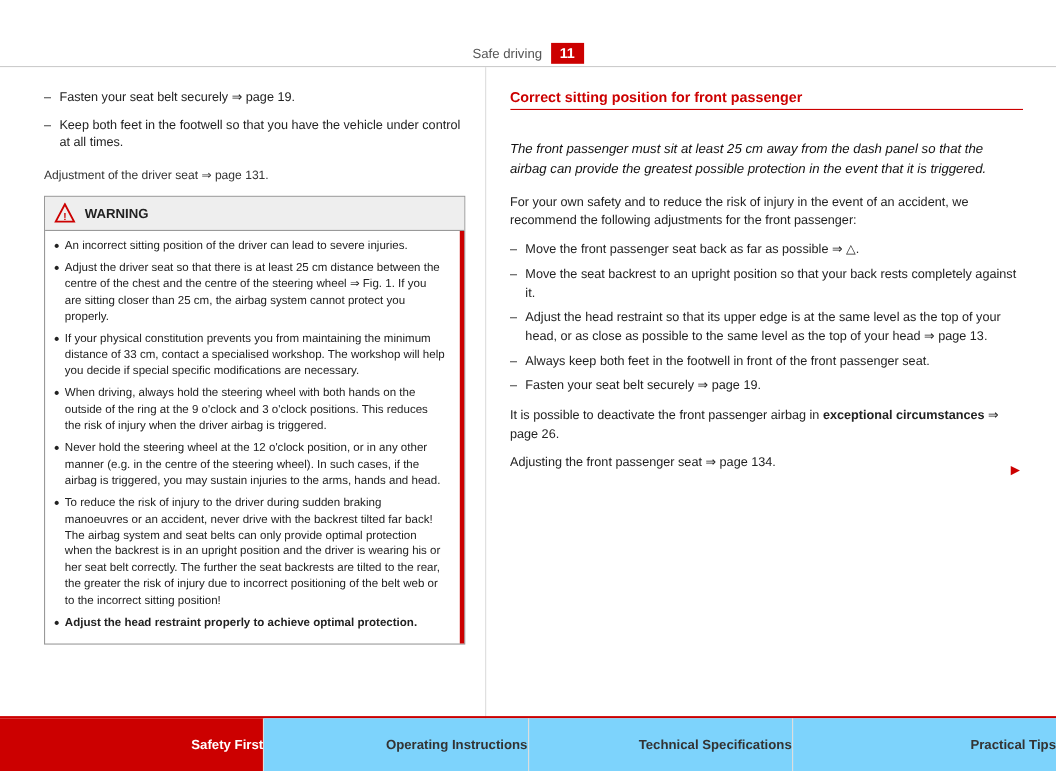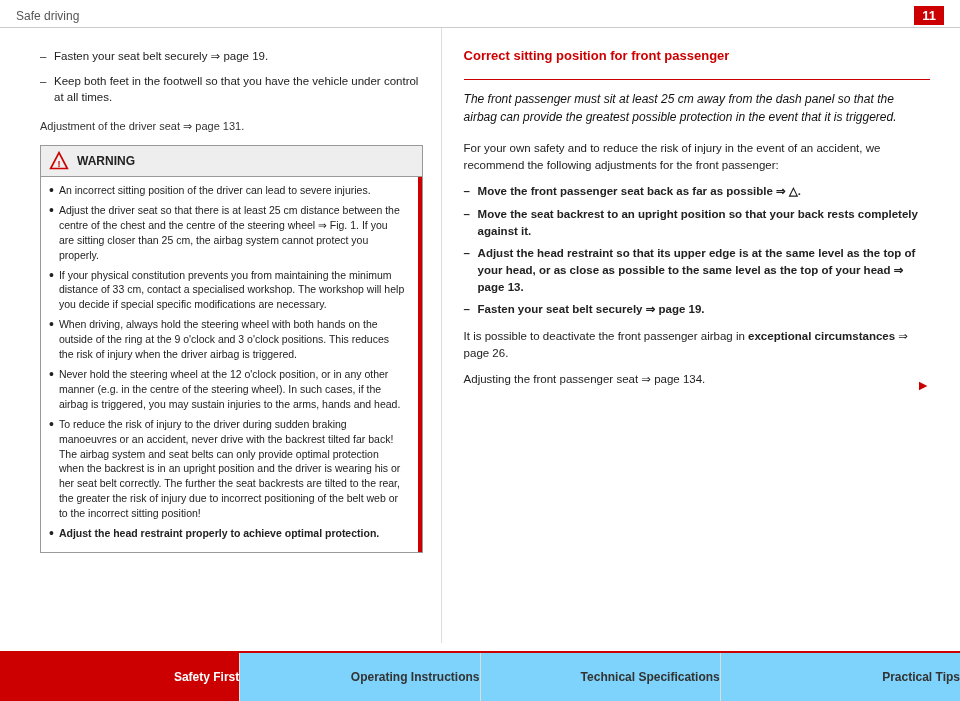--- a/index.html
+++ b/index.html
@@ -9,24 +9,25 @@
       background: #fff;
       font-family: Arial, sans-serif;
       font-size: 12px;
       color: #222;
       overflow: hidden;
     }
 
     
     .top-bar {
       display: flex;
-      justify-content: space-between;
+      justify-content: center;
       align-items: center;
       padding: 6px 16px 2px 16px;
       border-bottom: 1px solid #ccc;
+      margin-top: 33px;
     }
     .top-bar-title {
       font-size: 12px;
       color: #555;
       margin-right: 8px;
     }
     .page-number-box {
       background: #c00;
       color: #fff;
       font-size: 13px;
@@ -121,42 +122,41 @@
     .right-col {
       width: 54%;
       padding: 20px 30px 10px 22px;
     }
 
     .section-title {
       font-size: 13px;
       font-weight: bold;
       color: #c00;
       border-bottom: 1px solid #c00;
-      padding-bottom: 16px;
-      margin-bottom: 10px;
+      padding-bottom: 3px;
+      margin-bottom: 26px;
     }
 
     .italic-block {
       font-style: italic;
       font-size: 12px;
       line-height: 1.5;
       margin-bottom: 14px;
       color: #111;
     }
 
     .right-col p {
       font-size: 11.5px;
       line-height: 1.45;
       margin-bottom: 10px;
     }
 
     .right-col ul {
       list-style: none;
       margin-bottom: 10px;
-      font-weight: bold;
     }
     .right-col ul li {
       padding-left: 14px;
       position: relative;
       font-size: 11.5px;
       line-height: 1.45;
       margin-bottom: 6px;
     }
     .right-col ul li::before {
       content: "–";
@@ -281,20 +281,21 @@
   </div>
 
   <div class="right-col">
     <div class="section-title">Correct sitting position for front passenger</div>
     <div class="italic-block">The front passenger must sit at least 25 cm away from the dash panel so that the airbag can provide the greatest possible protection in the event that it is triggered.</div>
     <p>For your own safety and to reduce the risk of injury in the event of an accident, we recommend the following adjustments for the front passenger:</p>
     <ul>
       <li>Move the front passenger seat back as far as possible ⇒ △.</li>
       <li>Move the seat backrest to an upright position so that your back rests completely against it.</li>
       <li>Adjust the head restraint so that its upper edge is at the same level as the top of your head, or as close as possible to the same level as the top of your head ⇒ page 13.</li>
+      <li>Always keep both feet in the footwell in front of the front passenger seat.</li>
       <li>Fasten your seat belt securely ⇒ page 19.</li>
     </ul>
     <p>It is possible to deactivate the front passenger airbag in <strong>exceptional circumstances</strong> ⇒ page 26.</p>
     <p>
       <span>Adjusting the front passenger seat ⇒ page 134.</span>
       <span class="tri-arrow">►</span>
     </p>
   </div>
 
 </div>

